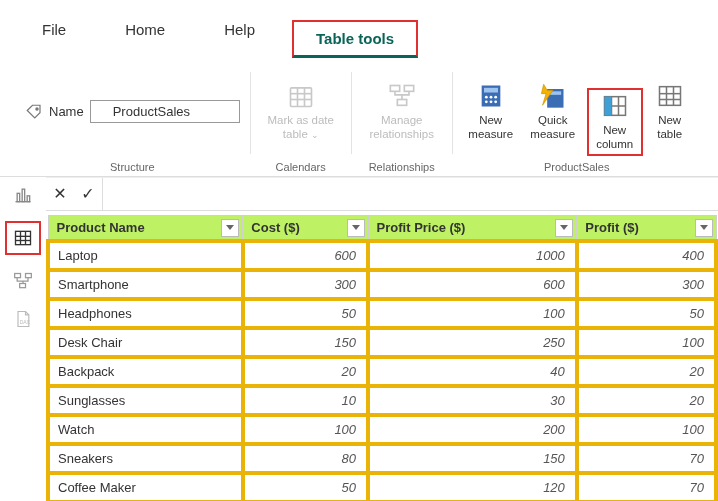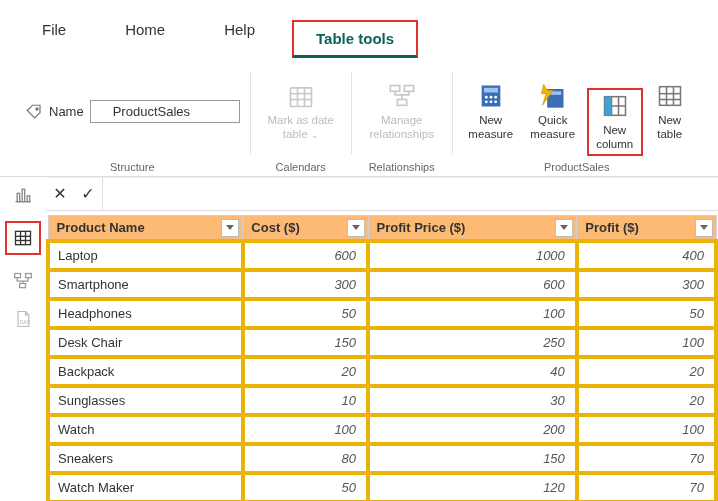--- a/index.html
+++ b/index.html
@@ -34,21 +34,21 @@
   .view-rail .rail-btn { width:26px; height:24px; display:flex; align-items:center; justify-content:center; }
   .view-rail .rail-btn.highlight { border:2px solid #e03030; padding:4px; width:36px; height:34px; }
   
   .right-area { flex:1; display:flex; flex-direction:column; }
   .formula-bar { display:flex; align-items:center; border-bottom:1px solid #ddd; border-top:1px solid #eee; height:34px; }
   .fb-btn { width:28px; text-align:center; font-size:16px; color:#333; }
   .fb-input { flex:1; height:100%; border:none; border-left:1px solid #ddd; padding:0 6px; }
   
   
   table { border-collapse:collapse; margin:4px 0 0 0; }
-  th { background:#fdba74; font-weight:600; font-size:13px; color:#333; text-align:left; padding:4px 4px 4px 8px; border:1px solid #d0d0d0; position:relative; }
+  th { background:#bef264; font-weight:600; font-size:13px; color:#333; text-align:left; padding:4px 4px 4px 8px; border:1px solid #d0d0d0; position:relative; }
   th .dd { position:absolute; right:3px; top:3px; width:18px; height:18px; border:1px solid #bbb; background:#fff; display:flex; align-items:center; justify-content:center; }
   th .dd::after { content:""; border-left:4px solid transparent; border-right:4px solid transparent; border-top:5px solid #666; }
   td { border:4px solid #eab308; padding:5px 10px 5px 8px; font-size:13px; }
   td.num { text-align:right; font-style:italic; color:#555; }
   .col-name { width:140px; }
   .col-cost { width:90px; }
   .col-sell { width:150px; }
   .col-profit{ width:100px; }
 </style>
 </head>
@@ -253,21 +253,21 @@
             <td class="num">200</td>
             <td class="num">100</td>
           </tr>
           <tr>
             <td>Sneakers</td>
             <td class="num">80</td>
             <td class="num">150</td>
             <td class="num">70</td>
           </tr>
           <tr>
-            <td>Watch Maker</td>
+            <td>Coffee Maker</td>
             <td class="num">50</td>
             <td class="num">120</td>
             <td class="num">70</td>
           </tr>
           <tr>
             <td>Blender</td>
             <td class="num">40</td>
             <td class="num">80</td>
             <td class="num">40</td>
           </tr>

